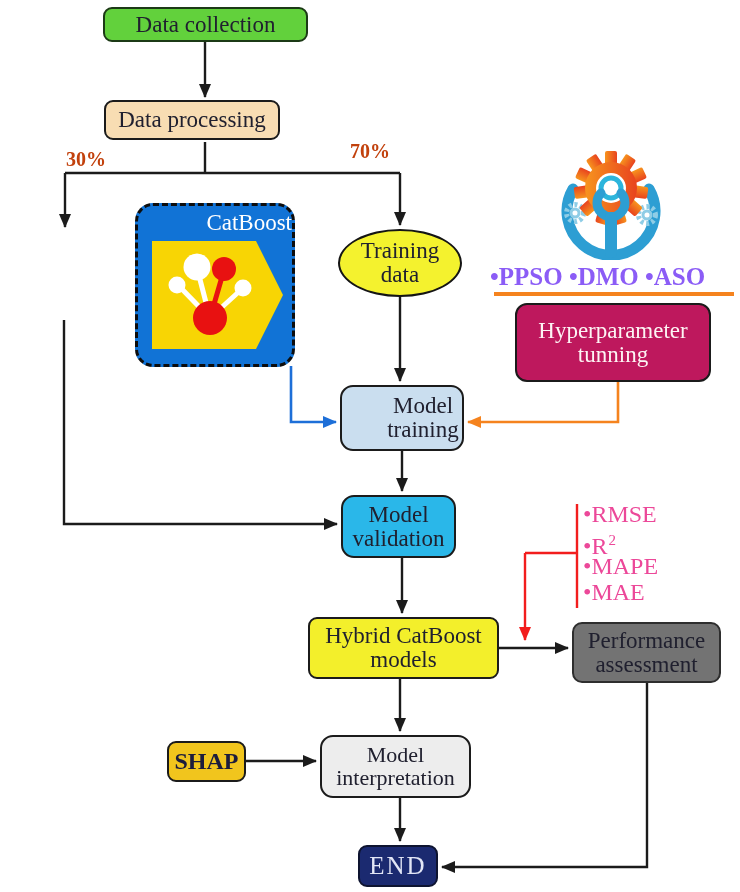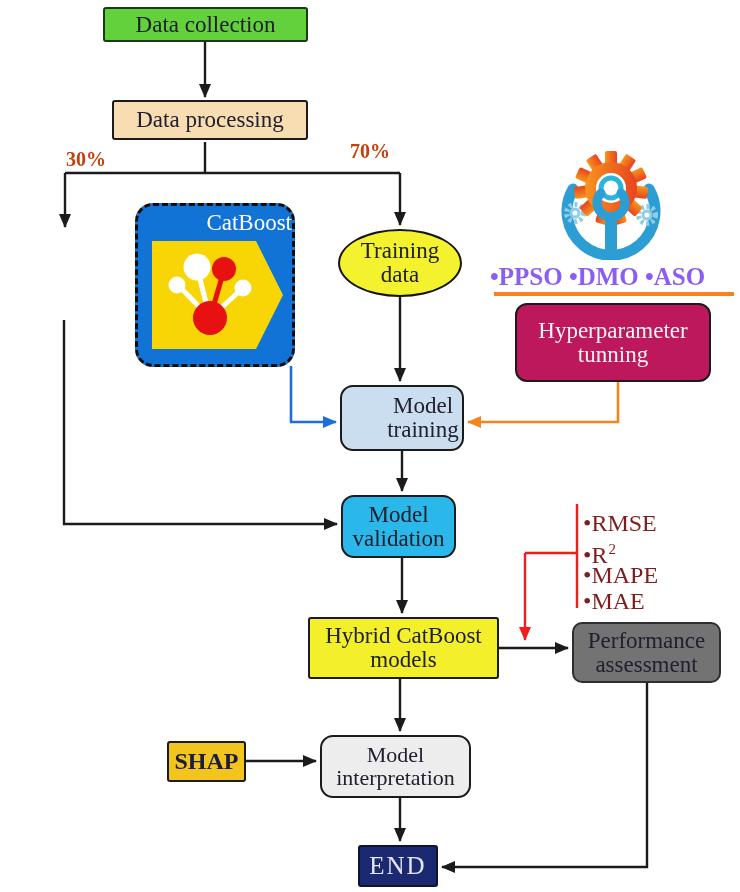--- a/index.html
+++ b/index.html
@@ -6,23 +6,23 @@
   body{
     width:740px;height:892px;position:relative;background:#ffffff;
     font-family:"Liberation Serif", serif;color:#1e1e2e;overflow:hidden;
   }
   .stage{position:absolute;inset:0;}
   svg.connectors{position:absolute;left:0;top:0;z-index:1;}
   .node{
     position:absolute;z-index:2;display:flex;align-items:center;justify-content:center;
     text-align:center;box-sizing:border-box;line-height:1.04;font-size:23px;color:#20202f;
   }
-  .rectnode{border:2.5px solid #1b1b1b;border-radius:3px;}
+  .rectnode{border:2.5px solid #1b1b1b;border-radius:9px;}
   .n-datacollection{left:103px;top:7px;width:205px;height:35px;background:#62d13c;border-color:#1c3a16;}
-  .n-dataprocessing{left:104px;top:100px;width:196px;height:40px;background:#f8ddb3;margin-left:8px;}
+  .n-dataprocessing{left:104px;top:100px;width:176px;height:40px;background:#f8ddb3;}
   .ellipse{border:2.8px solid #141414;border-radius:50%;background:#f4f22e;}
   .n-testing{left:5px;top:231px;width:118px;height:89px;font-size:23px;}
   .n-training{left:338px;top:229px;width:124px;height:68px;font-size:23px;}
   .n-catboost{
     left:135px;top:203px;width:160px;height:164px;background:#1173d6;
     border:3px dashed #0d0d0d;border-radius:18px;z-index:2;position:absolute;box-sizing:border-box;
   }
   .catboost-title{position:absolute;top:4px;left:0;width:100%;text-align:right;color:#ffffff;font-size:23px;}
   .n-hyper{left:515px;top:303px;width:196px;height:79px;background:#be185d;color:#fdf4f4;border-radius:12px;}
   .n-modeltraining{left:340px;top:385px;width:124px;height:66px;background:#cadeef;border-radius:13px;padding-left:42px;}
@@ -31,21 +31,21 @@
   .n-performance{left:572px;top:622px;width:149px;height:61px;background:#737373;border-radius:10px;border-color:#2e2e2e;}
   .n-interpretation{left:320px;top:735px;width:151px;height:63px;background:#ededed;border-radius:13px;font-size:22px;}
   .n-shap{left:167px;top:741px;width:79px;height:41px;background:#f1c51d;font-weight:bold;font-size:24px;color:#1c1c3c;}
   .n-end{left:358px;top:845px;width:80px;height:42px;background:#1b2a70;border-color:#0e1430;color:#e2e6f6;font-size:25px;letter-spacing:2px;}
   .pct{position:absolute;z-index:2;font-size:20px;font-weight:bold;color:#c2410c;text-align:center;width:56px;}
   .pct-30{left:58px;top:148px;}
   .pct-70{left:342px;top:140px;}
   .optimizers{position:absolute;z-index:2;left:490px;top:263px;width:246px;text-align:left;
     font-size:25px;font-weight:bold;color:#8b5cf6;}
   .optimizers-underline{position:absolute;z-index:2;left:494px;top:292px;width:240px;height:3.5px;background:#f5831e;}
-  .metrics{position:absolute;z-index:2;left:583px;top:501px;font-size:24px;color:#7f1d1d;margin-top:9px;}
+  .metrics{position:absolute;z-index:2;left:583px;top:501px;font-size:24px;color:#ec4899;}
   .metric-item{height:26px;line-height:26px;white-space:nowrap;}
   .metric-item sup{font-size:15px;margin-left:1px;}
   .gear-icon{position:absolute;z-index:2;left:553px;top:146px;width:116px;height:114px;}
   .catboost-art{position:absolute;left:0;top:0;width:154px;height:158px;}
 </style>
 </head>
 <body>
 
 <div class="stage">
 

